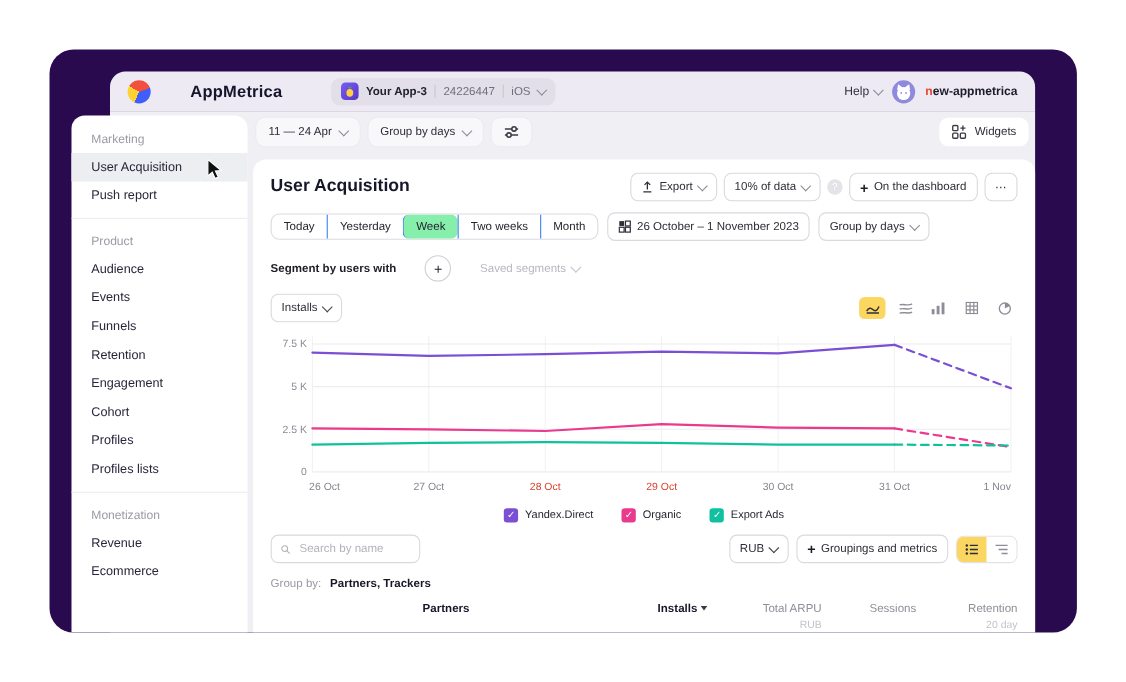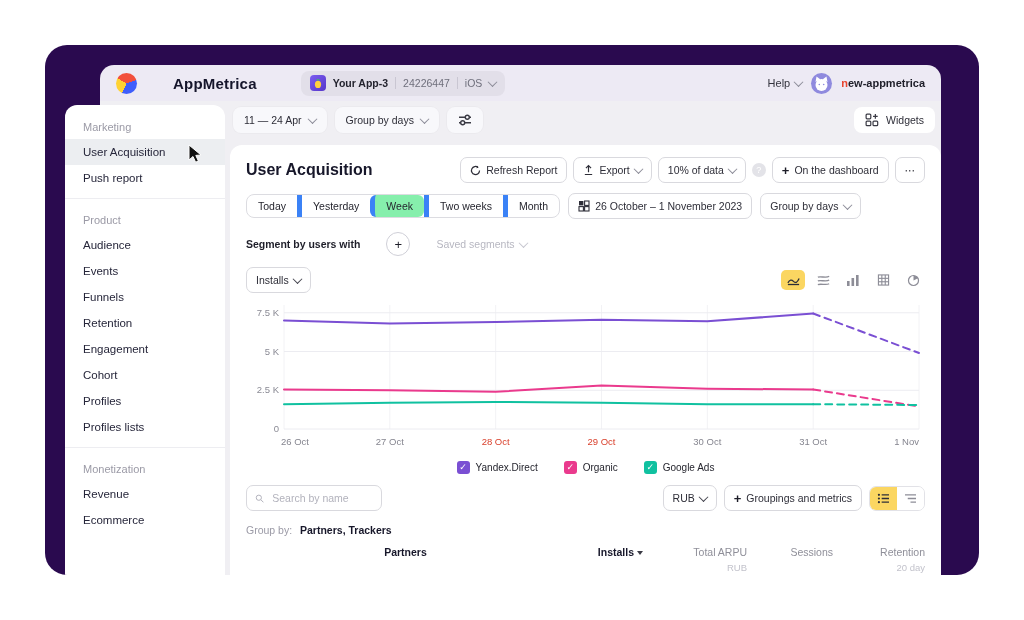--- a/index.html
+++ b/index.html
@@ -37,21 +37,21 @@
   .main{position:absolute;left:185px;top:100px;right:38px;bottom:0;background:#ffffff;border-radius:12px 12px 0 0;padding:12px 16px 0;box-sizing:border-box;z-index:1;}
   .hrow{display:flex;align-items:center;}
   .title{font-size:16px;font-weight:bold;color:#17172a;}
   .hbtns{margin-left:auto;display:flex;align-items:center;gap:6px;}
   .btn{display:flex;align-items:center;gap:5px;border:1px solid #d9d9de;border-radius:7px;background:#fff;padding:0 9px;height:24px;font-size:10.5px;color:#2e2e38;white-space:nowrap;cursor:pointer;}
   .info-dot{width:14px;height:14px;border-radius:50%;background:#e3e3e8;color:#ffffff;font-size:9px;display:flex;align-items:center;justify-content:center;}
   .plus{font-size:13px;font-weight:bold;color:#1d1d28;line-height:1;}
   
   .trow{display:flex;align-items:center;gap:8px;margin-top:10px;}
   .tabs{display:flex;border:1px solid #dcdce1;border-radius:8px;background:#fff;overflow:hidden;}
-  .tab{padding:0 11px;height:22px;line-height:22px;font-size:10.5px;color:#26262f;border-left:5px solid #3b82f6;cursor:pointer;}
+  .tab{padding:0 11px;height:22px;line-height:22px;font-size:10.5px;color:#26262f;border-left:1px solid #3b82f6;cursor:pointer;}
   .tab:first-child{border-left:none;}
   .tab.active{background:#86efac;border-radius:6px;font-weight:normal;}
   
   .srow{display:flex;align-items:center;gap:26px;margin-top:13px;font-size:10.5px;color:#1e1e29;font-weight:bold;}
   .plus-circle{width:22px;height:22px;border-radius:50%;border:1px solid #cfcfd7;display:flex;align-items:center;justify-content:center;font-size:13px;color:#1d1d28;font-weight:normal;cursor:pointer;}
   .saved{color:#b7b7c1;font-weight:normal;display:flex;align-items:center;gap:5px;}
   .saved .chev{border-color:#c6c6cf;}
   
   .crow{display:flex;align-items:center;margin-top:11px;}
   .chart-icons{margin-left:auto;display:flex;align-items:center;gap:6px;}
@@ -177,27 +177,20 @@
 
   <svg class="cursor-arrow" width="20" height="20" viewBox="0 0 20 20">
     <path d="M2 1 L2 16 L6 12.5 L8.6 18.2 L11.4 17 L8.8 11.4 L14 11 Z" fill="#111111" stroke="#ffffff" stroke-width="1"></path>
   </svg>
 
   <div class="main">
 
     <div class="hrow">
       <div class="title">User Acquisition</div>
       <div class="hbtns">
-        <div class="btn">
-          <svg width="11" height="11" viewBox="0 0 12 12">
-              <path d="M10.4 6 A4.4 4.4 0 1 1 8.8 2.6" fill="none" stroke="#2e2e38" stroke-width="1.3"></path>
-              <path d="M8.2 0.8 L9.2 3 L6.9 3.6 Z" fill="#2e2e38"></path>
-            </svg>
-          <span>Refresh Report</span>
-        </div>
         <div class="btn">
           <svg width="11" height="12" viewBox="0 0 12 13">
               <line x1="6" y1="2" x2="6" y2="9" stroke="#2e2e38" stroke-width="1.3"></line>
               <path d="M3.2 4.4 L6 1.6 L8.8 4.4" fill="none" stroke="#2e2e38" stroke-width="1.3"></path>
               <line x1="2" y1="11.4" x2="10" y2="11.4" stroke="#2e2e38" stroke-width="1.3"></line>
             </svg>
           <span>Export</span>
           <span class="chev"></span>
         </div>
         <div class="btn">
@@ -334,21 +327,21 @@
       <div class="legend-item">
         <span class="legend-swatch" style="background: rgb(234, 58, 141);">
             <span>✓</span>
           </span>
         <span>Organic</span>
       </div>
       <div class="legend-item">
         <span class="legend-swatch" style="background: rgb(16, 193, 160);">
             <span>✓</span>
           </span>
-        <span>Google Ads</span>
+        <span>Export Ads</span>
       </div>
     </div>
 
     <div class="searchrow">
       <div class="searchbox">
         <svg width="11" height="11" viewBox="0 0 12 12">
             <circle cx="5" cy="5" r="3.4" fill="none" stroke="#b2b2bc" stroke-width="1.3"></circle>
             <line x1="7.6" y1="7.6" x2="11" y2="11" stroke="#b2b2bc" stroke-width="1.3"></line>
           </svg>
         <input type="text" placeholder="Search by name" style="">

